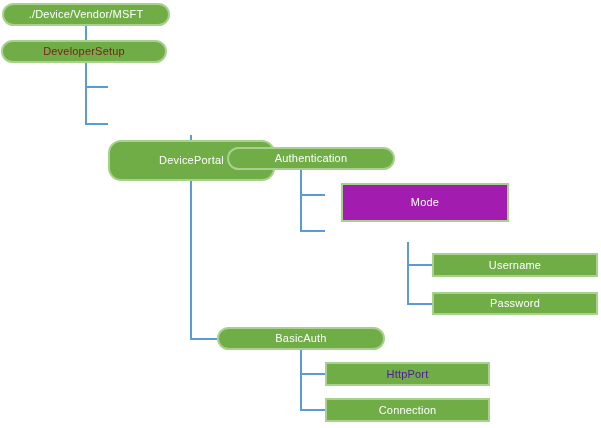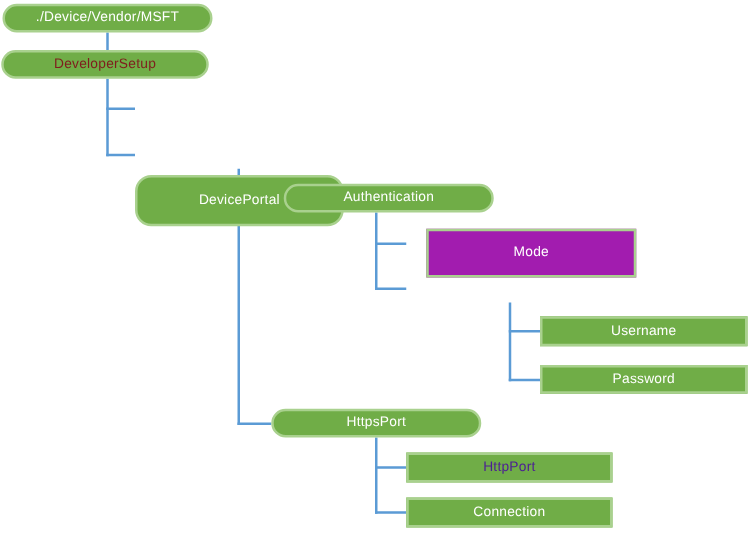--- a/index.html
+++ b/index.html
@@ -52,16 +52,16 @@
     <div class="connector" style="left: 300px; top: 350px; width: 2px; height: 61px; background: rgb(91, 155, 213);"></div>
     <div class="connector" style="left: 300px; top: 373px; width: 25px; height: 2px; background: rgb(91, 155, 213);"></div>
     <div class="connector" style="left: 300px; top: 409px; width: 25px; height: 2px; background: rgb(91, 155, 213);"></div>
     <div class="node pill" style="left: 2px; top: 3px; width: 168px; height: 23px; background: rgb(112, 173, 71); border: 2px solid rgb(169, 209, 142); color: rgb(255, 255, 255);">./Device/Vendor/MSFT</div>
     <div class="node pill" style="left: 1px; top: 40px; width: 166px; height: 23px; background: rgb(112, 173, 71); border: 2px solid rgb(169, 209, 142); color: #7f1d1d;">DeveloperSetup</div>
     <div class="node pill" style="left: 108px; top: 112px; width: 167px; height: 41px; background: rgb(112, 173, 71); border: 2px solid rgb(169, 209, 142); color: rgb(255, 255, 255); margin-top: 28px;">DevicePortal</div>
     <div class="node pill" style="left: 227px; top: 147px; width: 168px; height: 23px; background: rgb(112, 173, 71); border: 2px solid rgb(169, 209, 142); color: rgb(255, 255, 255);">Authentication</div>
     <div class="node rect" style="left: 341px; top: 183px; width: 168px; height: 39px; background: #a21caf; border: 2px solid rgb(169, 209, 142); color: rgb(255, 255, 255);">Mode</div>
     <div class="node rect" style="left: 432px; top: 253px; width: 166px; height: 24px; background: rgb(112, 173, 71); border: 2px solid rgb(169, 209, 142); color: rgb(255, 255, 255);">Username</div>
     <div class="node rect" style="left: 432px; top: 292px; width: 166px; height: 23px; background: rgb(112, 173, 71); border: 2px solid rgb(169, 209, 142); color: rgb(255, 255, 255);">Password</div>
-    <div class="node pill" style="left: 217px; top: 327px; width: 168px; height: 23px; background: rgb(112, 173, 71); border: 2px solid rgb(169, 209, 142); color: rgb(255, 255, 255);">HttpsPort</div>
+    <div class="node pill" style="left: 217px; top: 327px; width: 168px; height: 23px; background: rgb(112, 173, 71); border: 2px solid rgb(169, 209, 142); color: rgb(255, 255, 255);">BasicAuth</div>
     <div class="node rect" style="left: 325px; top: 362px; width: 165px; height: 24px; background: rgb(112, 173, 71); border: 2px solid rgb(169, 209, 142); color: #4c1d95;">HttpPort</div>
     <div class="node rect" style="left: 325px; top: 398px; width: 165px; height: 24px; background: rgb(112, 173, 71); border: 2px solid rgb(169, 209, 142); color: rgb(255, 255, 255);">Connection</div>
   </div>
 
 </body></html>

